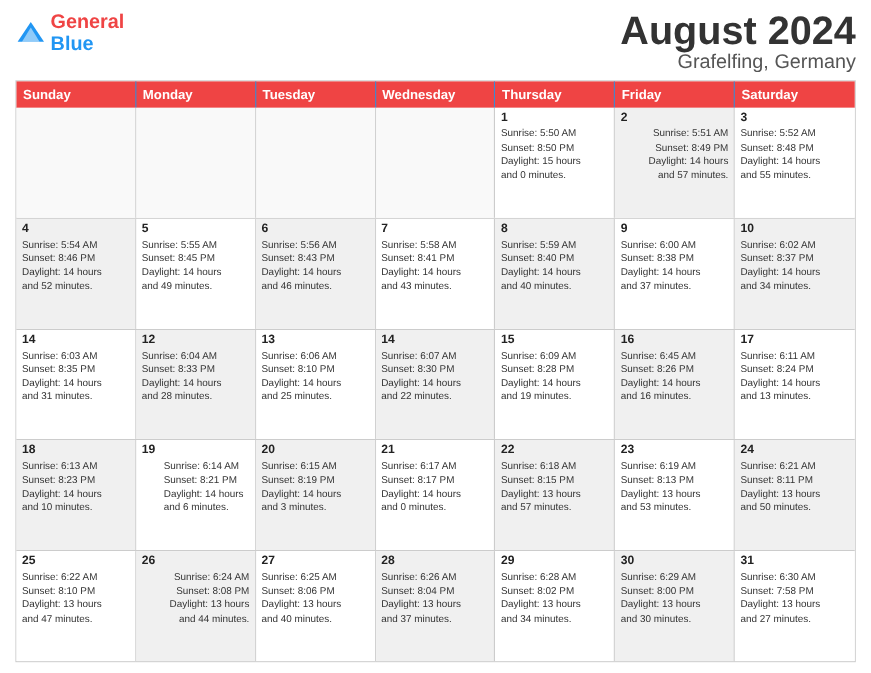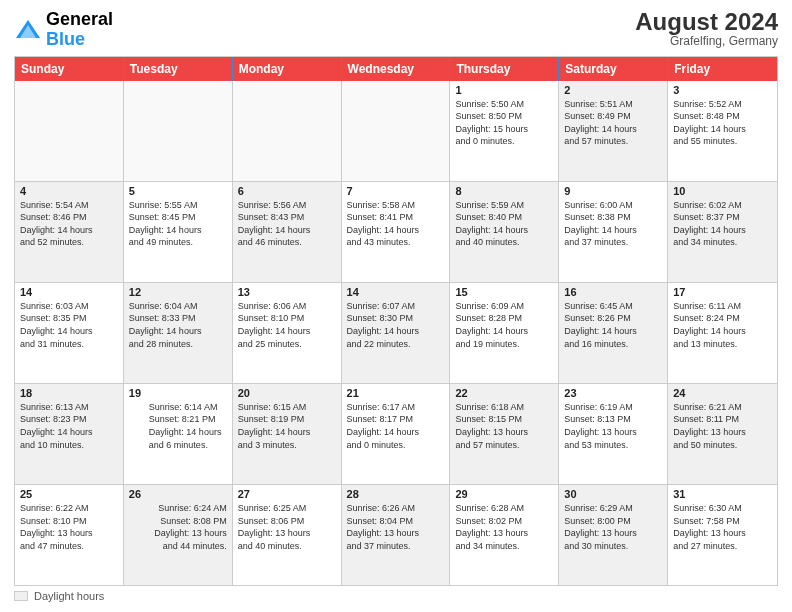--- a/index.html
+++ b/index.html
@@ -28,37 +28,37 @@
       align-items: center;
       gap: 4px;
     }
     .logo-text {
       font-size: 18px;
       font-weight: bold;
       color: #333;
       line-height: 1.1;
     }
     .logo-text span {
-      color: #000000;
+      color: #ef4444;
     }
     .logo-icon {
       width: 28px;
       height: 28px;
     }
     .title-block {
       text-align: right;
     }
     .title-month {
-      font-size: 24px;
+      font-size: 36px;
       font-weight: bold;
       color: #333;
       line-height: 1;
     }
     .title-location {
-      font-size: 12px;
+      font-size: 18px;
       color: #555;
     }
     .calendar {
       flex: 1;
       display: flex;
       flex-direction: column;
       border: 1px solid #ccc;
     }
     .cal-header {
       display: grid;
@@ -143,43 +143,43 @@
     </div>
     <div class="title-block">
       <div class="title-month">August 2024</div>
       <div class="title-location">Grafelfing, Germany</div>
     </div>
   </div>
 
   <div class="calendar">
     <div class="cal-header" id="cal-header">
         <div class="cal-header-cell">Sunday</div>
+        <div class="cal-header-cell">Monday</div>
         <div class="cal-header-cell">Tuesday</div>
-        <div class="cal-header-cell">Monday</div>
         <div class="cal-header-cell">Wednesday</div>
         <div class="cal-header-cell">Thursday</div>
+        <div class="cal-header-cell">Friday</div>
         <div class="cal-header-cell">Saturday</div>
-        <div class="cal-header-cell">Friday</div>
       </div>
     <div class="cal-body" id="cal-body">
         <div class="cal-row">
           <div class="cal-cell empty"></div>
           <div class="cal-cell empty"></div>
           <div class="cal-cell empty"></div>
           <div class="cal-cell empty"></div>
           <div class="cal-cell">
             <div class="day-num">1</div>
             <div class="day-info" style="white-space: pre-line;">Sunrise: 5:50 AM
 Sunset: 8:50 PM
 Daylight: 15 hours
 and 0 minutes.</div>
           </div>
           <div class="cal-cell shaded">
             <div class="day-num">2</div>
-            <div class="day-info" style="white-space: pre-line;">Sunrise: 5:51 AM
+            <div class="day-info" style="white-space: pre-line; text-align: right;">Sunrise: 5:51 AM
 Sunset: 8:49 PM
 Daylight: 14 hours
 and 57 minutes.</div>
           </div>
           <div class="cal-cell">
             <div class="day-num">3</div>
             <div class="day-info" style="white-space: pre-line;">Sunrise: 5:52 AM
 Sunset: 8:48 PM
 Daylight: 14 hours
 and 55 minutes.</div>
@@ -385,17 +385,13 @@
             <div class="day-num">31</div>
             <div class="day-info" style="white-space: pre-line;">Sunrise: 6:30 AM
 Sunset: 7:58 PM
 Daylight: 13 hours
 and 27 minutes.</div>
           </div>
         </div>
       </div>
   </div>
 
-  <div class="footer">
-    <div class="footer-box"></div>
-    <span>Daylight hours</span>
-  </div>
 </div>
 
 </body></html>

